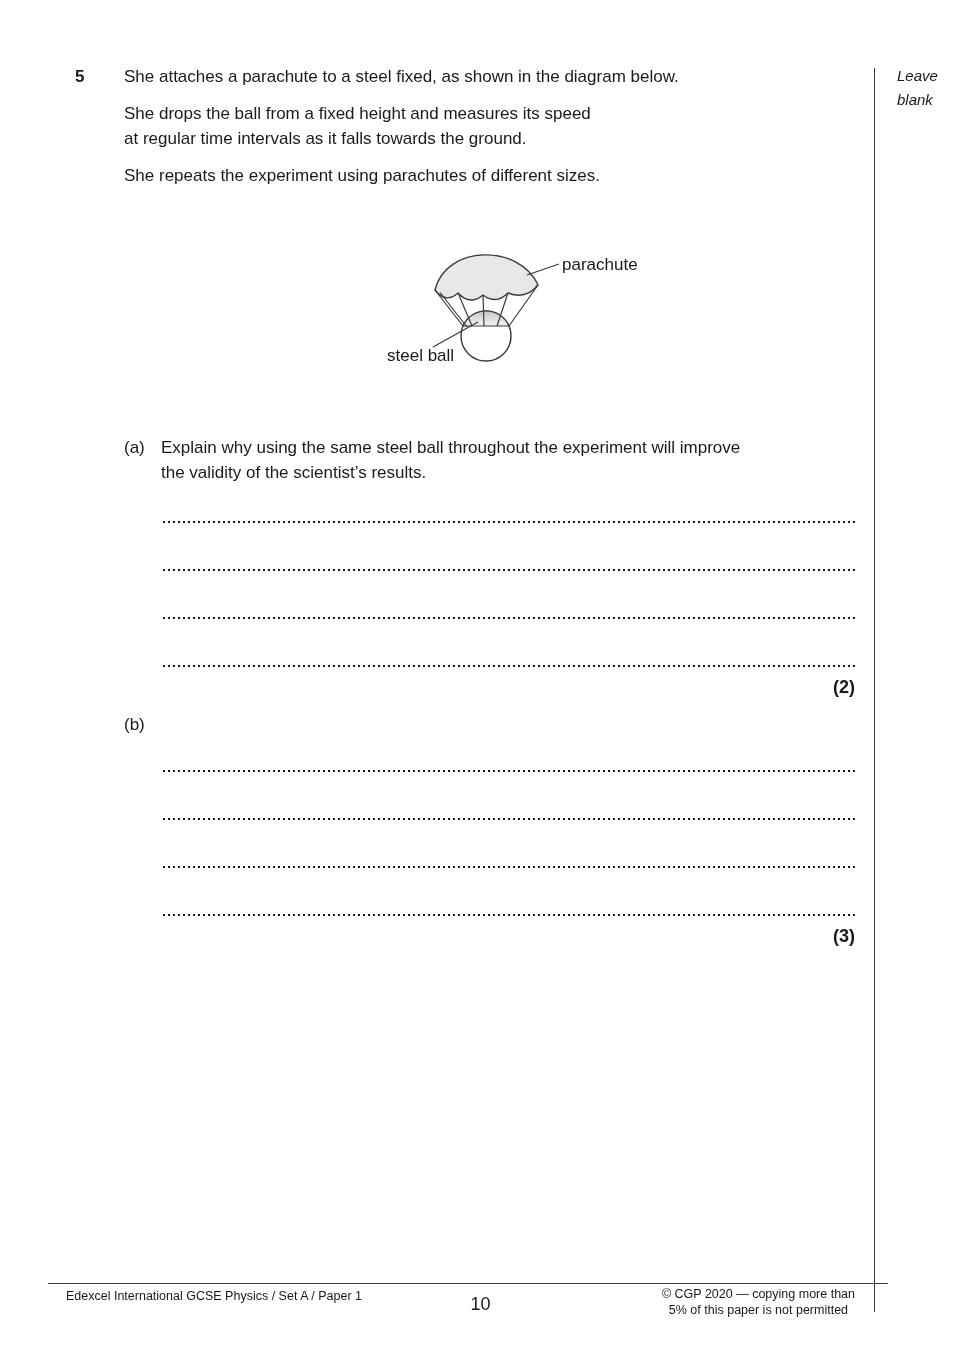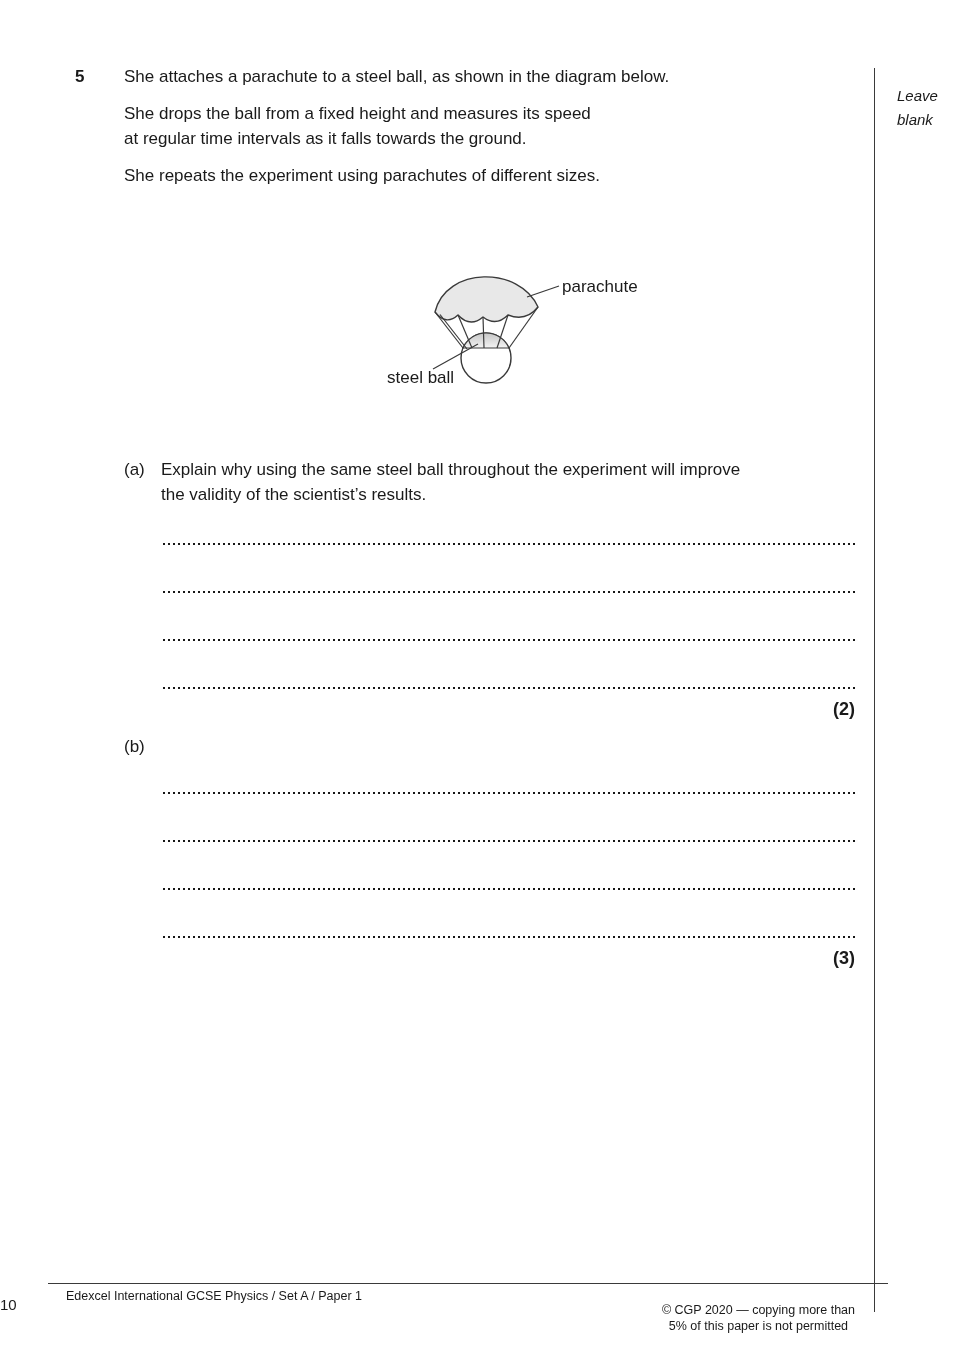--- a/index.html
+++ b/index.html
@@ -22,32 +22,31 @@
     left: 874px; top: 68px;
     width: 1px; height: 1244px;
     background: #3a3a3a;
   }
   .leave-blank {
     position: absolute;
     left: 897px; top: 64px;
     font-size: 15px; line-height: 24px;
     font-style: italic;
     white-space: pre-line;
-    margin-top: 20px;
   }
 
   
   .content { position: absolute; left: 75px; top: 64px; width: 782px; }
   .q-row { display: flex; }
   .q-num { width: 49px; font-weight: bold; }
   .q-body { width: 733px; }
   .para { margin: 0 0 12px 0; white-space: pre-line; }
 
   
-  .diagram { position: relative; height: 126px; margin-top: 81px; }
+  .diagram { position: relative; height: 126px; margin-top: 59px; }
   .diagram svg { position: absolute; left: 256px; top: 0; color: #3a3a3a; display: block; }
   .dia-label { position: absolute; line-height: 20px; white-space: nowrap; }
   .label-parachute { left: 438px; top: 8px; }
   .label-steel-ball { left: 263px; top: 99px; }
 
   
   .part { display: flex; }
   .part-a { margin-top: 62px; }
   .part-b { margin-top: 12px; }
   .part-label { width: 37px; flex: none; }
@@ -78,46 +77,46 @@
     background: #3a3a3a;
   }
   .footer-left {
     position: absolute;
     left: 66px; top: 1289px;
     font-size: 12.5px; line-height: 15px; text-align: right;
   }
   .footer-page {
     position: absolute;
     left: 0; top: 1292px; width: 961px;
-    font-size: 15px;
+    text-align: center;
+    font-size: 18px;
   }
   .footer-right {
     position: absolute;
     right: 106px; top: 1286px;
     font-size: 12.5px; line-height: 16px;
     text-align: center;
     white-space: pre-line;
-    margin-top: 16px;
   }
 </style>
 </head>
 <body>
 
 <div class="page">
 
   <div class="vrule"></div>
   <div class="leave-blank">Leave
 blank</div>
 
   <div class="content">
     <div class="q-row">
       <div class="q-num">5</div>
       <div class="q-body">
 
-        <p class="para">She attaches a parachute to a steel ball, as shown in the diagram below.</p>
+        <p class="para">She attaches a parachute to a steel fixed, as shown in the diagram below.</p>
         <p class="para">She drops the ball from a fixed height and measures its speed
 at regular time intervals as it falls towards the ground.</p>
         <p class="para">She repeats the experiment using parachutes of different sizes.</p>
 
         <div class="diagram">
           <svg width="275" height="126" viewBox="0 0 275 126">
             <defs>
               <linearGradient id="ballcap" x1="0" y1="0" x2="0" y2="1">
                 <stop offset="0" stop-color="#c6c6c6"></stop>
                 <stop offset="1" stop-color="#f4f4f4"></stop>

